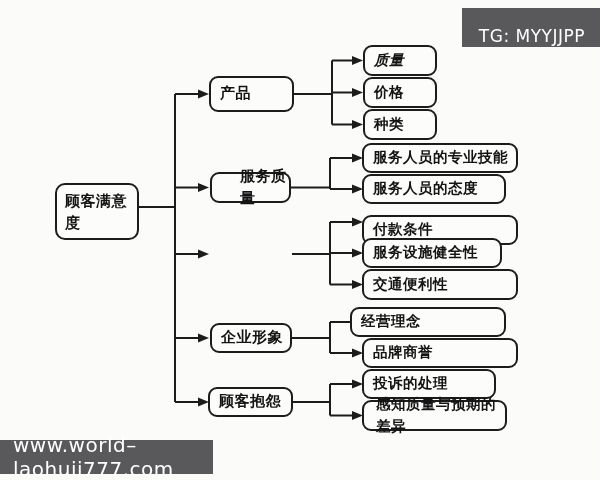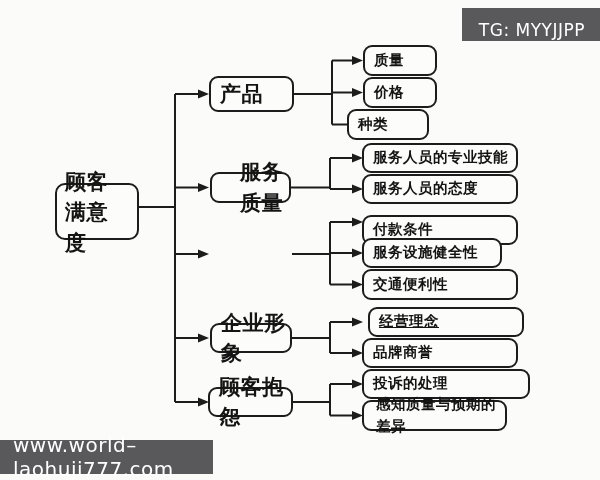--- a/index.html
+++ b/index.html
@@ -12,21 +12,21 @@
   }
   #connectors{position:absolute;left:0;top:0;width:600px;height:480px;}
   .node{
     position:absolute;
     box-sizing:border-box;
     background:#fcfcfa;
     border:2px solid #1c1c1c;
     display:flex;align-items:center;
     color:#141414;
     font-weight:600;
-    font-size:21px;
+    font-size:15px;
     letter-spacing:0.5px;
     line-height:1.45;
   }
   .root{
     border-width:2.5px;
     border-radius:10px;
     padding:2px 8px;
     align-items:flex-start;
     padding-top:4px;
   }
@@ -40,21 +40,21 @@
     font-size:14.5px;
   }
   .wm{
     position:absolute;
     background:#59595b;
     color:#ffffff;
     display:flex;align-items:center;
     font-size:17px;
     letter-spacing:0.5px;
   }
-  #tg-badge{top:8px;right:0;height:23px;padding:10px 15px 0 17px;}
+  #tg-badge{top:8px;right:0;height:23px;padding:16px 15px 0 17px;}
   #site-bar{top:440px;left:0;width:213px;height:34px;padding-left:13px;font-size:20px;box-sizing:border-box;}
 </style>
 </head>
 <body>
 
 <div id="screen">
 
   <svg id="connectors" viewBox="0 0 600 480" xmlns="http://www.w3.org/2000/svg">
     <g stroke="#1c1c1c" stroke-width="2" fill="none">
 
@@ -128,55 +128,55 @@
   <div class="node branch" style="left:210px;top:172px;width:81px;height:31px;padding-left:28px;">
     <span>服务质量</span>
   </div>
   <div class="node branch" style="left:210px;top:323px;width:82px;height:30px;">
     <span>企业形象</span>
   </div>
   <div class="node branch" style="left:208px;top:387px;width:85px;height:30px;">
     <span>顾客抱怨</span>
   </div>
 
-  <div class="node leaf" style="left:363px;top:45px;width:74px;height:31px;">
+  <div class="node leaf" style="left:363px;top:45px;width:74px;height:31px;font-style:italic;">
     <span>质量</span>
   </div>
   <div class="node leaf" style="left:363px;top:77px;width:74px;height:31px;">
     <span>价格</span>
   </div>
-  <div class="node leaf" style="left:347px;top:109px;width:82px;height:31px;text-align:center;">
+  <div class="node leaf" style="left:363px;top:109px;width:74px;height:31px;text-align:center;">
     <span>种类</span>
   </div>
 
   <div class="node leaf" style="left:362px;top:143px;width:156px;height:30px;">
     <span>服务人员的专业技能</span>
   </div>
-  <div class="node leaf" style="left:362px;top:174px;width:156px;height:30px;">
+  <div class="node leaf" style="left:362px;top:174px;width:144px;height:30px;">
     <span>服务人员的态度</span>
   </div>
 
   <div class="node leaf" style="left:362px;top:207px;width:156px;height:30px;margin-top:8px;">
     <span>付款条件</span>
   </div>
   <div class="node leaf" style="left:362px;top:238px;width:140px;height:30px;">
     <span>服务设施健全性</span>
   </div>
   <div class="node leaf" style="left:362px;top:269px;width:156px;height:31px;">
     <span>交通便利性</span>
   </div>
 
-  <div class="node leaf" style="left:368px;top:307px;width:156px;height:30px;text-decoration:underline;">
+  <div class="node leaf" style="left:350px;top:307px;width:156px;height:30px;">
     <span>经营理念</span>
   </div>
   <div class="node leaf" style="left:362px;top:338px;width:156px;height:30px;">
     <span>品牌商誉</span>
   </div>
 
-  <div class="node leaf" style="left:362px;top:369px;width:168px;height:30px;">
+  <div class="node leaf" style="left:362px;top:369px;width:134px;height:30px;">
     <span>投诉的处理</span>
   </div>
   <div class="node leaf" style="left:362px;top:400px;width:145px;height:31px;padding-left:12px;">
     <span>感知质量与预期的差异</span>
   </div>
 
   <div id="tg-badge" class="wm">
     <span>TG: MYYJJPP</span>
   </div>
   <div id="site-bar" class="wm">

